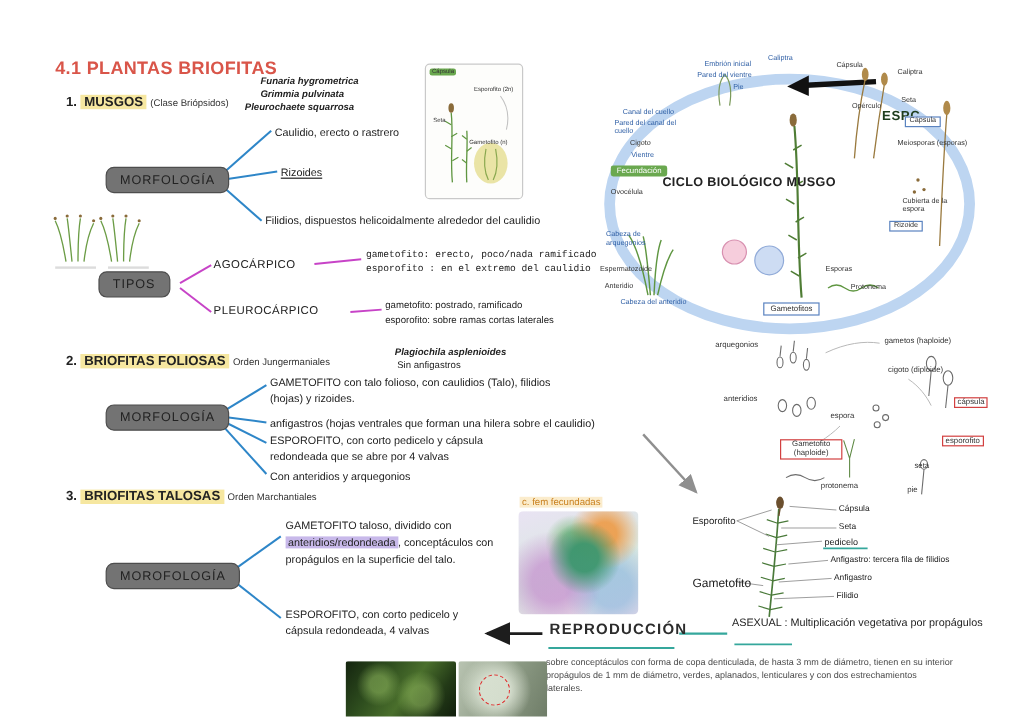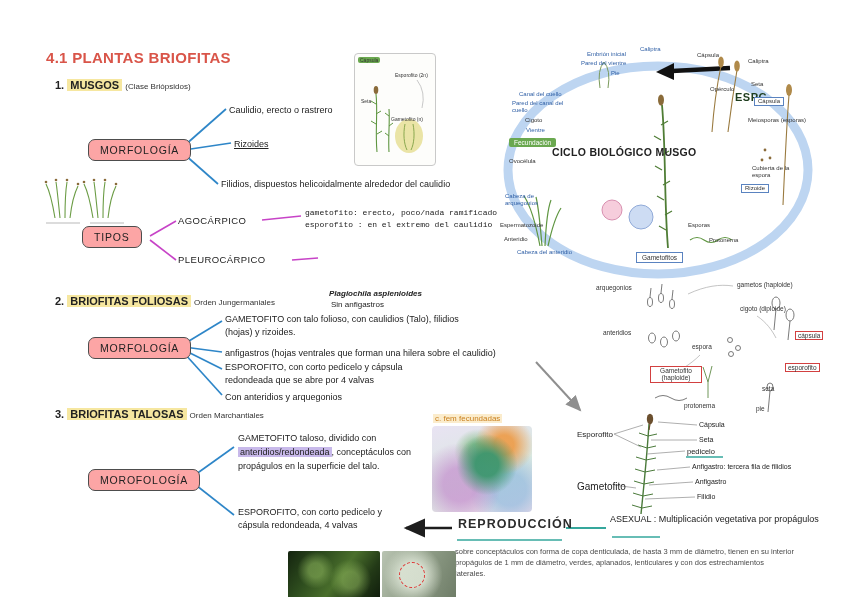--- a/index.html
+++ b/index.html
@@ -6,21 +6,21 @@
   body { font-family:"Liberation Sans", sans-serif; background:#fff; }
   .canvas { position:relative; width:848px; height:597px; background:#fff; overflow:hidden; }
   .abs { position:absolute; }
   svg.overlay { position:absolute; left:0; top:0; pointer-events:none; }
   .page-title { font-size:15px; font-weight:bold; color:#d95549; letter-spacing:.3px; }
   .sec-head { font-size:11px; font-weight:bold; color:#222;text-align:right; }
   .hl-yellow { background:#f6e7a0; padding:0 3px; }
   .hl-purple { background:#c8b9ea; padding:0 2px; }
   .small-note { font-weight:normal; font-size:8px; color:#333; }
   .species { font-size:8px; font-style:italic; font-weight:bold; color:#222; line-height:1.4; }
-  .node-box { position:absolute; border:1.6px solid #4d4d4d; border-radius:7px; background:#fca5a5;
+  .node-box { position:absolute; border:1.6px solid #4d4d4d; border-radius:7px; background:#737373;
               padding:4px 11px; font-size:10.5px; letter-spacing:.8px; color:#222; }
   .t9 { font-size:9px; color:#222; line-height:1.4; }
   .t8 { font-size:8px; color:#222; line-height:1.5; }
   .tipo-name { font-size:9.5px; color:#222; letter-spacing:.4px; }
   .cl { position:absolute; font-size:6px; line-height:1.15; color:#333; }
   .clb { color:#2f5fa5; }
   .hl6 { position:absolute; font-size:6.5px; line-height:1.15; color:#333; }
   .br7 { position:absolute; font-size:7px; color:#222; }
   .redbox { border:1px solid #d24040; padding:0 2px; background:#fff; display:inline-block; }
   .bluebox { border:1px solid #5a83c0; padding:0 3px; background:#fff; display:inline-block; }
@@ -191,33 +191,42 @@
   </svg>
 
   <div class="abs page-title" style="left:46px; top:49px;">4.1 PLANTAS BRIOFITAS</div>
 
   <div class="abs sec-head" style="left:55px; top:79px;">
     <span>1.</span>
     <span class="hl-yellow">MUSGOS</span>
     <span class="small-note">(Clase Briópsidos)</span>
   </div>
 
+  <div class="abs species" style="left:204px; top:62px;">
+    <div style="margin-left:13px;">Funaria hygrometrica</div>
+    <div style="margin-left:13px;">Grimmia pulvinata</div>
+    <div>Pleurochaete squarrosa</div>
+  </div>
 
   <div class="node-box" style="left:88px; top:139px;">MORFOLOGÍA</div>
   <div class="abs t9" style="left:229px; top:104px;">Caulidio, erecto o rastrero</div>
   <div class="abs t9" style="left:234px; top:138px;text-decoration:underline;">Rizoides</div>
   <div class="abs t9" style="left:221px; top:178px; width:235px;">Filidios, dispuestos helicoidalmente alrededor del caulidio</div>
 
   <div class="node-box" style="left:82px; top:226px;">TIPOS</div>
   <div class="abs tipo-name" style="left:178px; top:215px;">AGOCÁRPICO</div>
   <div class="abs t8" style="left:305px; top:207px;font-family:Liberation Mono, monospace;">
     <div>gametofito: erecto, poco/nada ramificado</div>
     <div>esporofito : en el extremo del caulidio</div>
   </div>
   <div class="abs tipo-name" style="left:178px; top:254px;">PLEUROCÁRPICO</div>
+  <div class="abs t8" style="left:321px; top:249px;">
+    <div>gametofito: postrado, ramificado</div>
+    <div>esporofito: sobre ramas cortas laterales</div>
+  </div>
 
   <div class="mini-card">
     <svg width="80" height="111" viewBox="0 0 80 111">
       <path d="M22,98 C20,78 23,58 21,40 M34,98 C33,83 35,68 34,55" stroke="#5f9641" stroke-width="1.1" fill="none"></path>
       <path d="M21,50 l-5,-3 M21,60 l5,-3 M21,70 l-5,-3 M22,80 l5,-3 M34,62 l-4,-3 M34,72 l4,-3 M34,82 l-4,-3" stroke="#5f9641" stroke-width="1" fill="none"></path>
       <ellipse cx="21" cy="36" rx="2.3" ry="4" fill="#8a6b3a"></ellipse>
       <ellipse cx="54" cy="82" rx="14" ry="17" fill="#e6df96" fill-opacity=".85"></ellipse>
       <path d="M50,70 C48,80 49,90 52,96 M58,70 C60,80 59,90 56,96" stroke="#8aa84f" stroke-width="1" fill="none"></path>
       <path d="M62,26 q9,12 5,28" stroke="#c2c2c2" stroke-width=".9" fill="none"></path>
     </svg>

